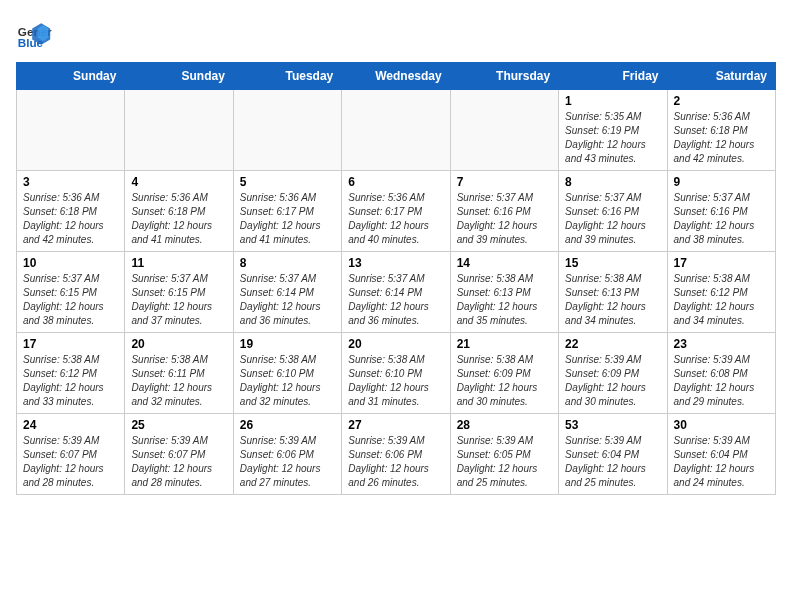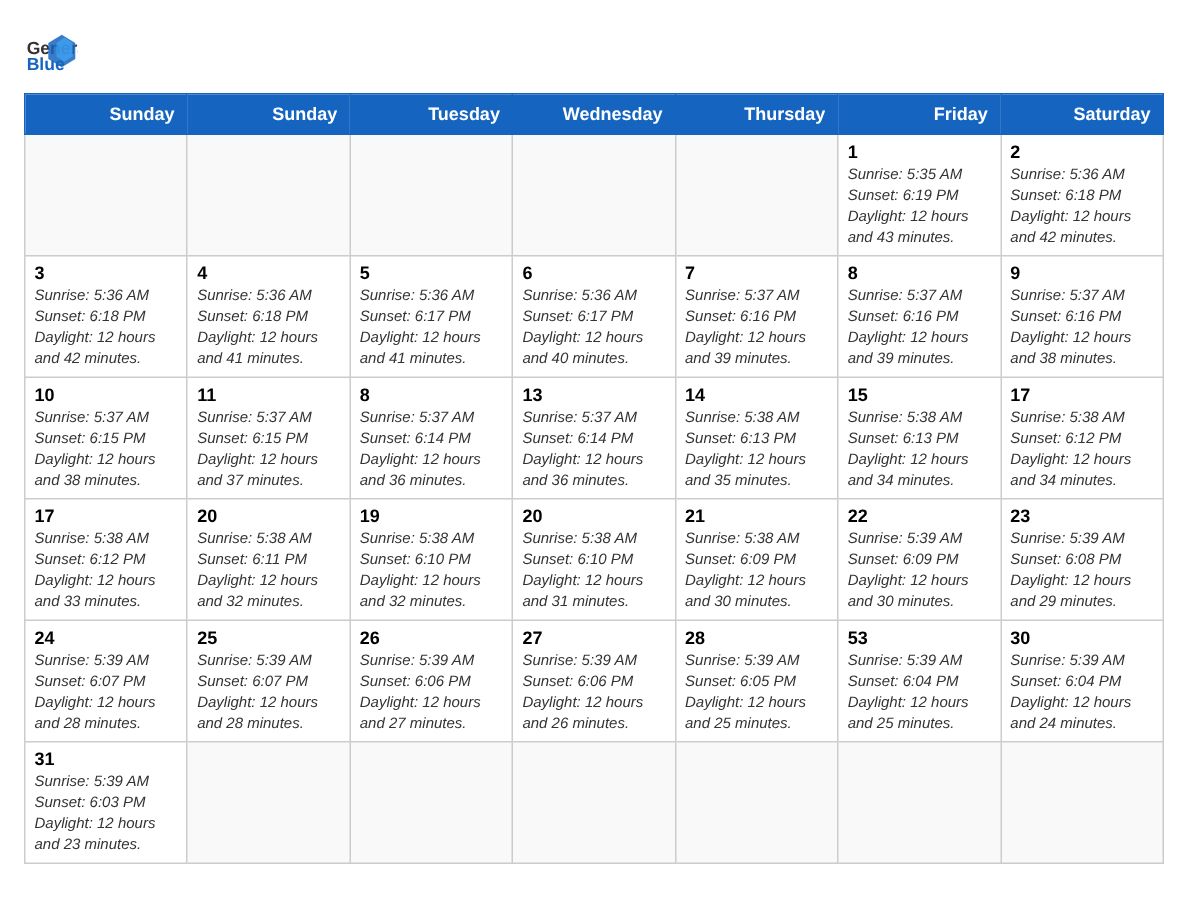--- a/index.html
+++ b/index.html
@@ -298,28 +298,14 @@
 Sunset: 6:04 PM
 Daylight: 12 hours and 25 minutes.</div>
         </td>
         <td>
           <span class="day-number">30</span>
           <div class="day-info" style="white-space: pre-line;">Sunrise: 5:39 AM
 Sunset: 6:04 PM
 Daylight: 12 hours and 24 minutes.</div>
         </td>
       </tr>
-      <tr>
-        <td>
-          <span class="day-number">31</span>
-          <div class="day-info" style="white-space: pre-line;">Sunrise: 5:39 AM
-Sunset: 6:03 PM
-Daylight: 12 hours and 23 minutes.</div>
-        </td>
-        <td class="empty"></td>
-        <td class="empty"></td>
-        <td class="empty"></td>
-        <td class="empty"></td>
-        <td class="empty"></td>
-        <td class="empty"></td>
-      </tr>
     </tbody>
 </table>
 
 </body></html>

